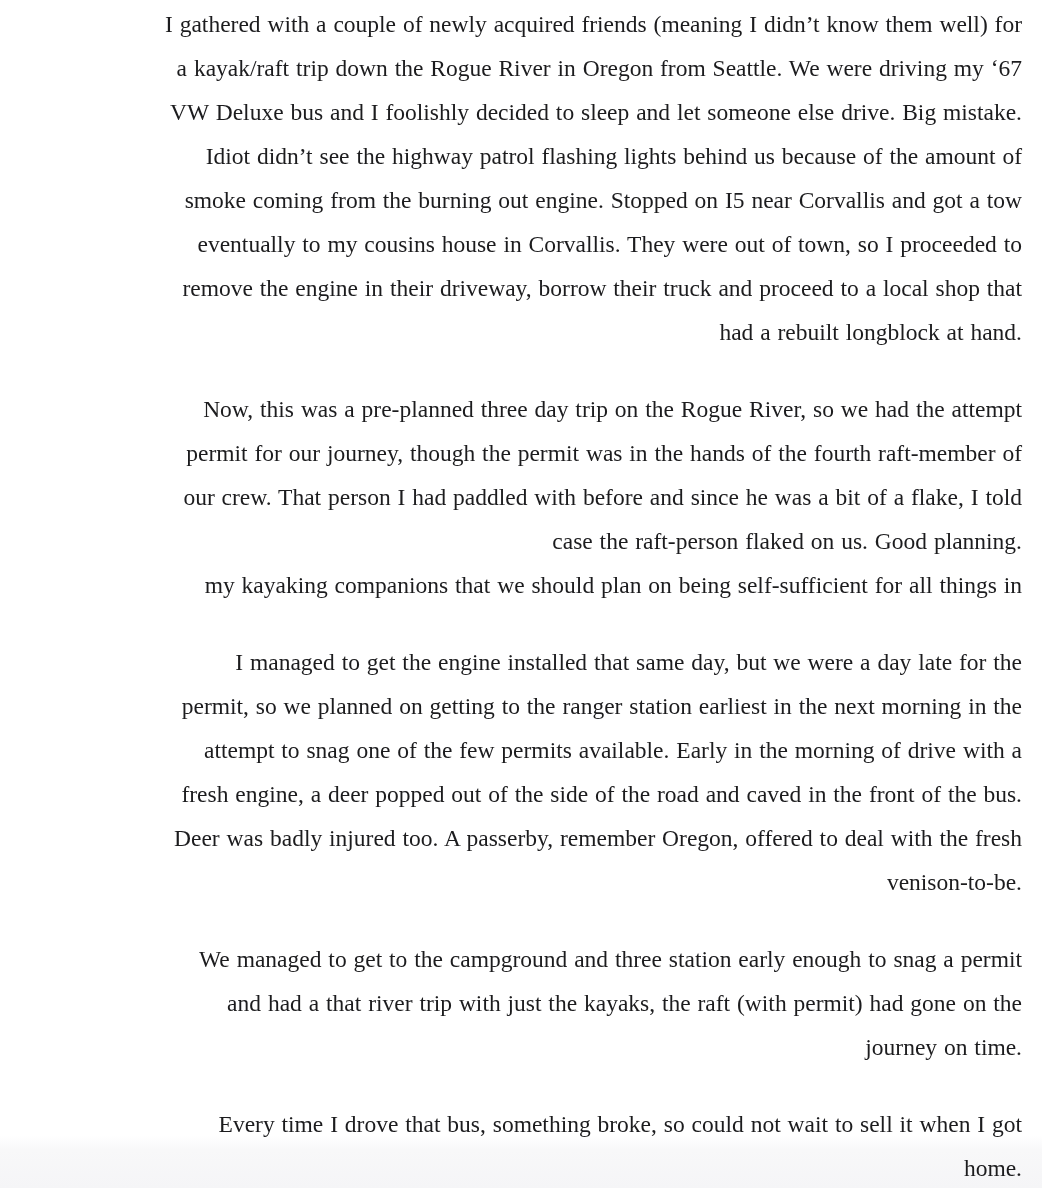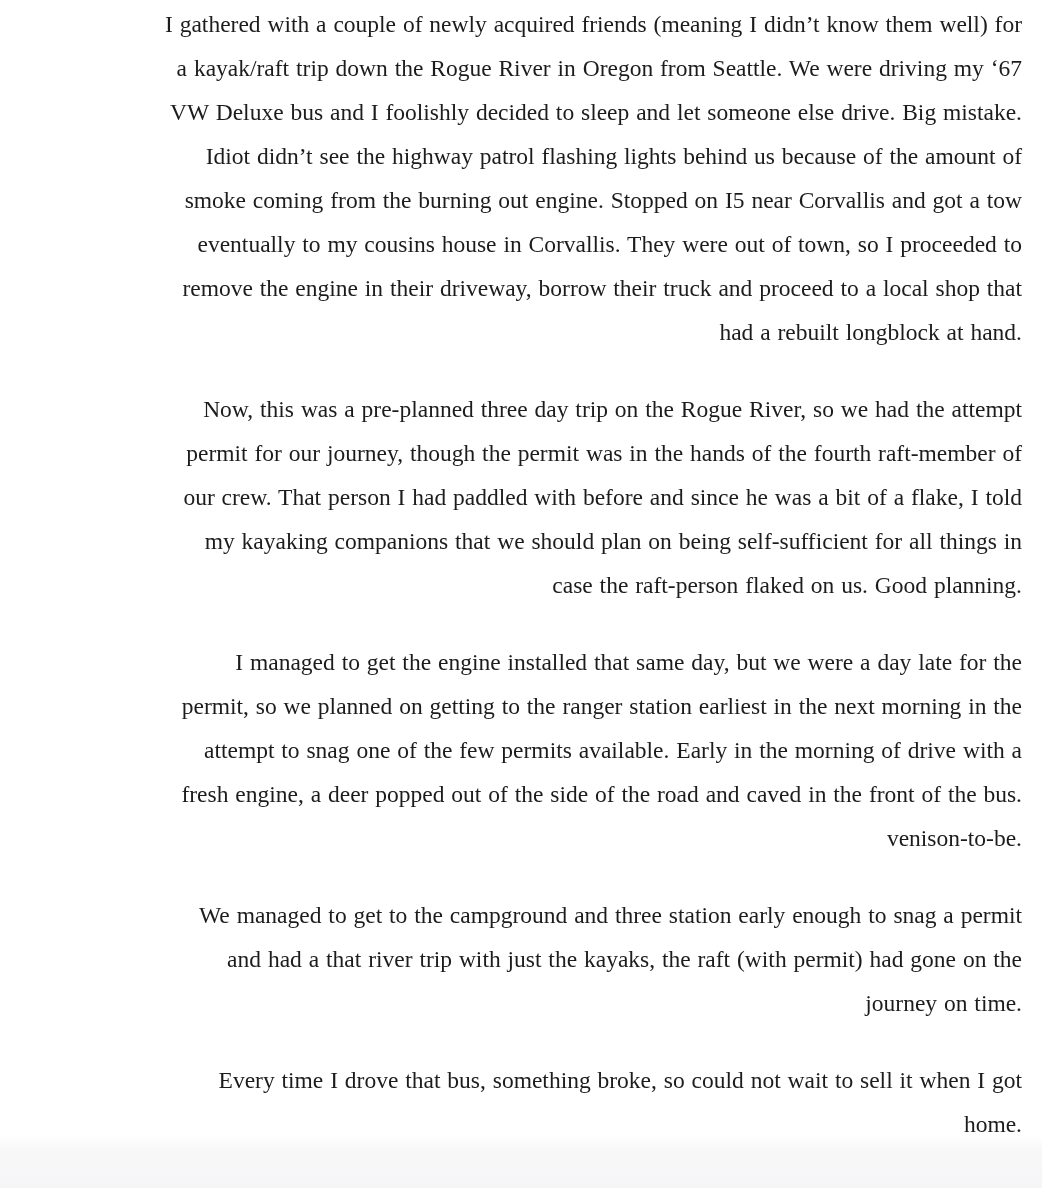--- a/index.html
+++ b/index.html
@@ -61,28 +61,29 @@
           <span class="line">Idiot didn’t see the highway patrol flashing lights behind us because of the amount of</span>
           <span class="line">smoke coming from the burning out engine. Stopped on I5 near Corvallis and got a tow</span>
           <span class="line">eventually to my cousins house in Corvallis. They were out of town, so I proceeded to</span>
           <span class="line">remove the engine in their driveway, borrow their truck and proceed to a local shop that</span>
           <span class="line">had a rebuilt longblock at hand.</span>
         </p>
         <p class="para">
           <span class="line">Now, this was a pre-planned three day trip on the Rogue River, so we had the attempt</span>
           <span class="line">permit for our journey, though the permit was in the hands of the fourth raft-member of</span>
           <span class="line">our crew. That person I had paddled with before and since he was a bit of a flake, I told</span>
+          <span class="line">case the raft-person flaked on us. Good planning.</span>
           <span class="line">my kayaking companions that we should plan on being self-sufficient for all things in</span>
-          <span class="line">case the raft-person flaked on us. Good planning.</span>
         </p>
         <p class="para">
           <span class="line">I managed to get the engine installed that same day, but we were a day late for the</span>
           <span class="line">permit, so we planned on getting to the ranger station earliest in the next morning in the</span>
           <span class="line">attempt to snag one of the few permits available. Early in the morning of drive with a</span>
           <span class="line">fresh engine, a deer popped out of the side of the road and caved in the front of the bus.</span>
+          <span class="line">Deer was badly injured too. A passerby, remember Oregon, offered to deal with the fresh</span>
           <span class="line">venison-to-be.</span>
         </p>
         <p class="para">
           <span class="line">We managed to get to the campground and three station early enough to snag a permit</span>
           <span class="line">and had a that river trip with just the kayaks, the raft (with permit) had gone on the</span>
           <span class="line">journey on time.</span>
         </p>
         <p class="para">
           <span class="line">Every time I drove that bus, something broke, so could not wait to sell it when I got</span>
           <span class="line">home.</span>

